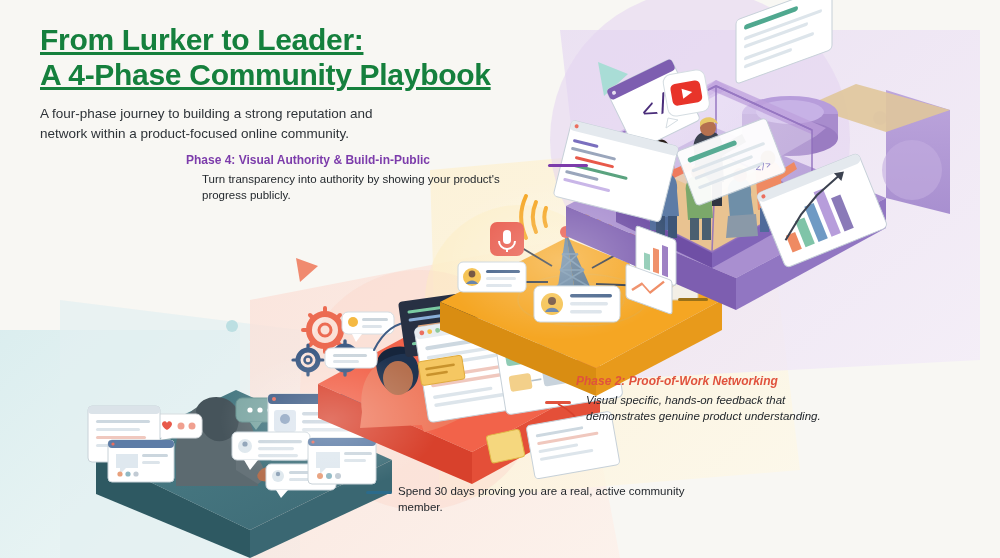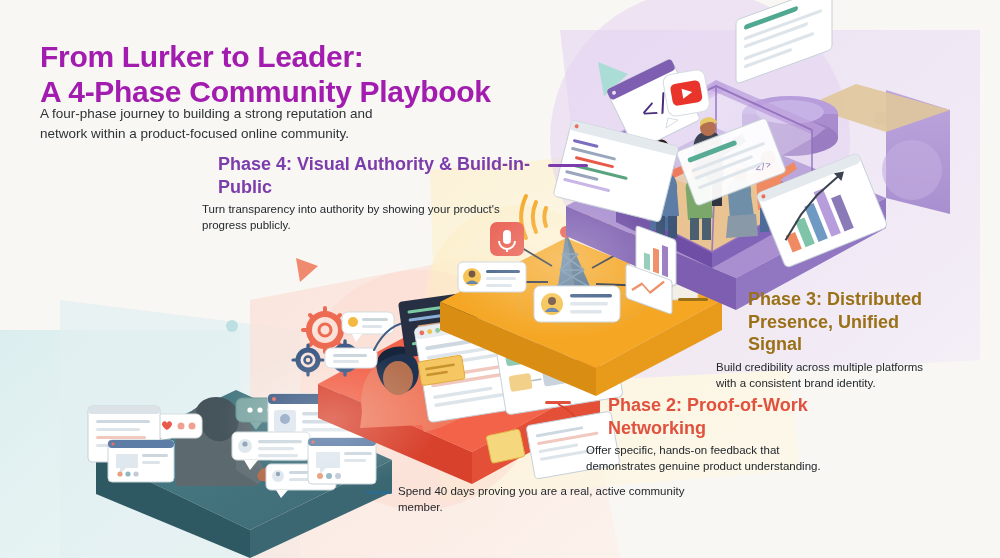--- a/index.html
+++ b/index.html
@@ -13,64 +13,64 @@
     position: absolute; inset: 0;
     width: 1000px; height: 558px;
     overflow: hidden;
     background: #f8f7f3;
   }
   .art { position: absolute; inset: 0; width: 1000px; height: 558px; }
   .txt { position: absolute; }
 
   
   #page-title {
-    left: 40px; top: 39px;
+    left: 40px; top: 22px;
     width: 560px;
-    color: #a21caf;
+    color: #15803d;
     font-size: 30px;
     font-weight: bold;
     line-height: 1.18;
     letter-spacing: -0.3px;
     white-space: pre-line;
+    text-decoration: underline;
   }
   #page-subtitle {
     left: 40px; top: 104px;
     width: 420px;
     color: #2e3338;
     font-size: 13.5px;
     line-height: 1.45;
     white-space: pre-line;
   }
 
   
   .phase-block { position: absolute; }
   .phase-heading {
-    font-size: 18px;
+    font-size: 12px;
     font-weight: bold;
     line-height: 1.25;
     white-space: pre-line;
-    margin-left: 32px;
   }
   .phase-desc {
     font-size: 11.5px;
     color: #23282d;
     line-height: 1.42;
     margin-top: 3px;
     white-space: pre-line;
   }
 
   #phase4-block { left: 186px; top: 153px; width: 356px; }
   #phase4-block .phase-heading { color: #7c3cab; }
   #phase4-block .phase-desc { margin-left: 16px; width: 340px; }
 
   #phase3-block { left: 716px; top: 288px; width: 240px; }
   #phase3-block .phase-heading { color: #9a7118; }
   #phase3-block .phase-desc { width: 240px; }
 
-  #phase2-block { left: 576px; top: 394px; width: 300px; }
+  #phase2-block { left: 576px; top: 374px; width: 300px; font-style: italic; }
   #phase2-block .phase-heading { color: #e0523d; }
   #phase2-block .phase-desc { margin-left: 10px; width: 290px; }
 
   #phase1-block { left: 396px; top: 480px; width: 330px; }
   #phase1-block .phase-heading { color: #2c6b8b; }
   #phase1-block .phase-desc { margin-left: 2px; width: 325px; }
 
   
   .connector { position: absolute; height: 2.5px; border-radius: 2px; }
   #conn4 { left: 548px; top: 164px; width: 40px; background: #7c3cab; }
@@ -619,31 +619,25 @@
   <div class="connector" id="conn3"></div>
   <div class="connector" id="conn2"></div>
   <div class="connector" id="conn1"></div>
 
   <div class="phase-block" id="phase4-block">
     <div class="phase-heading">Phase 4: Visual Authority &amp; Build-in-Public</div>
     <div class="phase-desc">Turn transparency into authority by showing your product's
 progress publicly.</div>
   </div>
 
-  <div class="phase-block" id="phase3-block">
-    <div class="phase-heading">Phase 3: Distributed
-Presence, Unified Signal</div>
-    <div class="phase-desc">Build credibility across multiple platforms
-with a consistent brand identity.</div>
-  </div>
 
   <div class="phase-block" id="phase2-block">
     <div class="phase-heading">Phase 2: Proof-of-Work Networking</div>
-    <div class="phase-desc">Offer specific, hands-on feedback that
+    <div class="phase-desc">Visual specific, hands-on feedback that
 demonstrates genuine product understanding.</div>
   </div>
 
   <div class="phase-block" id="phase1-block">
-    <div class="phase-desc">Spend 40 days proving you are a real, active community
+    <div class="phase-desc">Spend 30 days proving you are a real, active community
 member.</div>
   </div>
 
 </div>
 
 </body></html>

